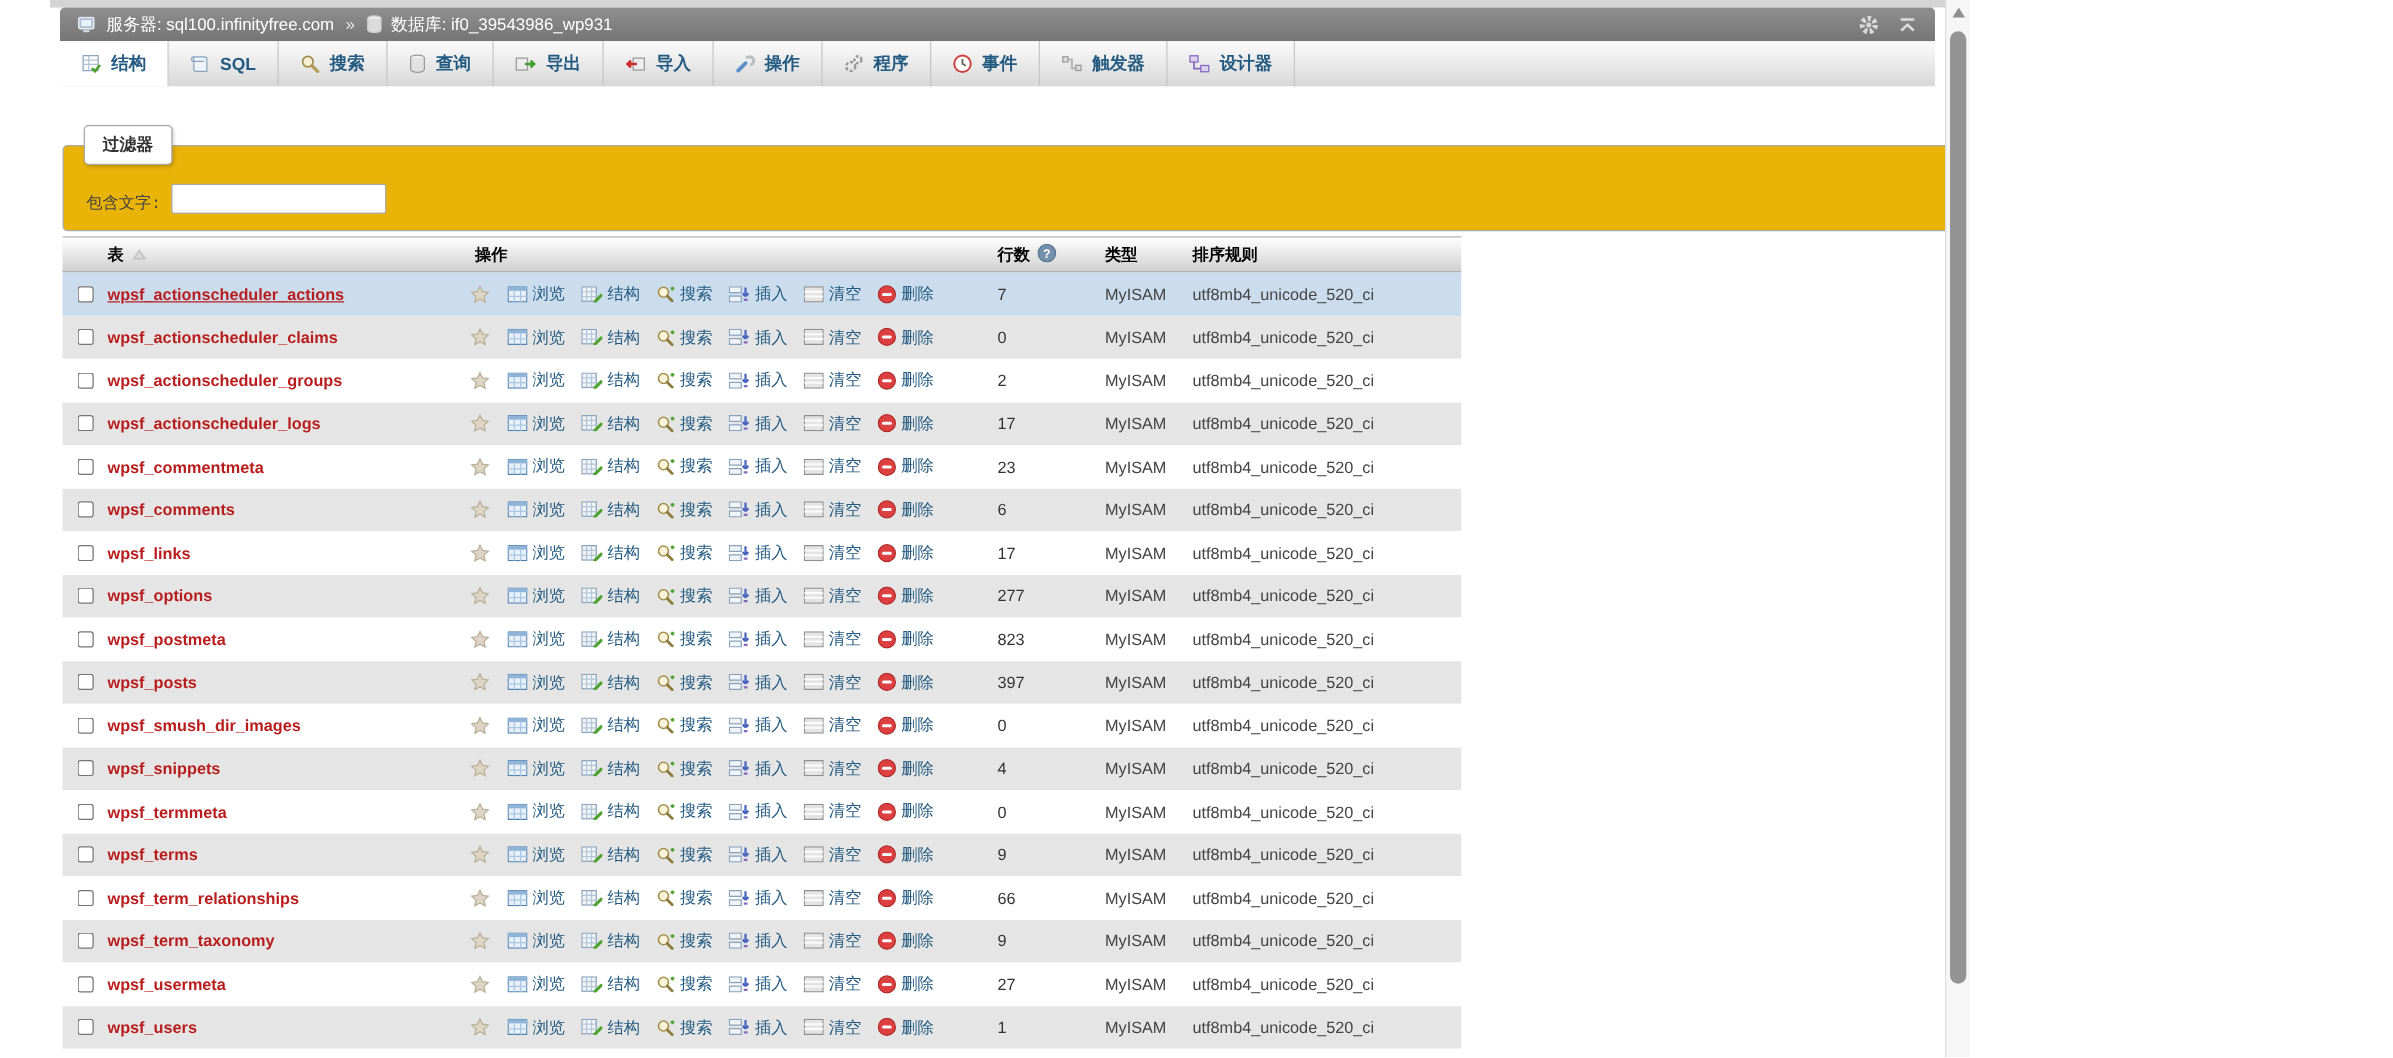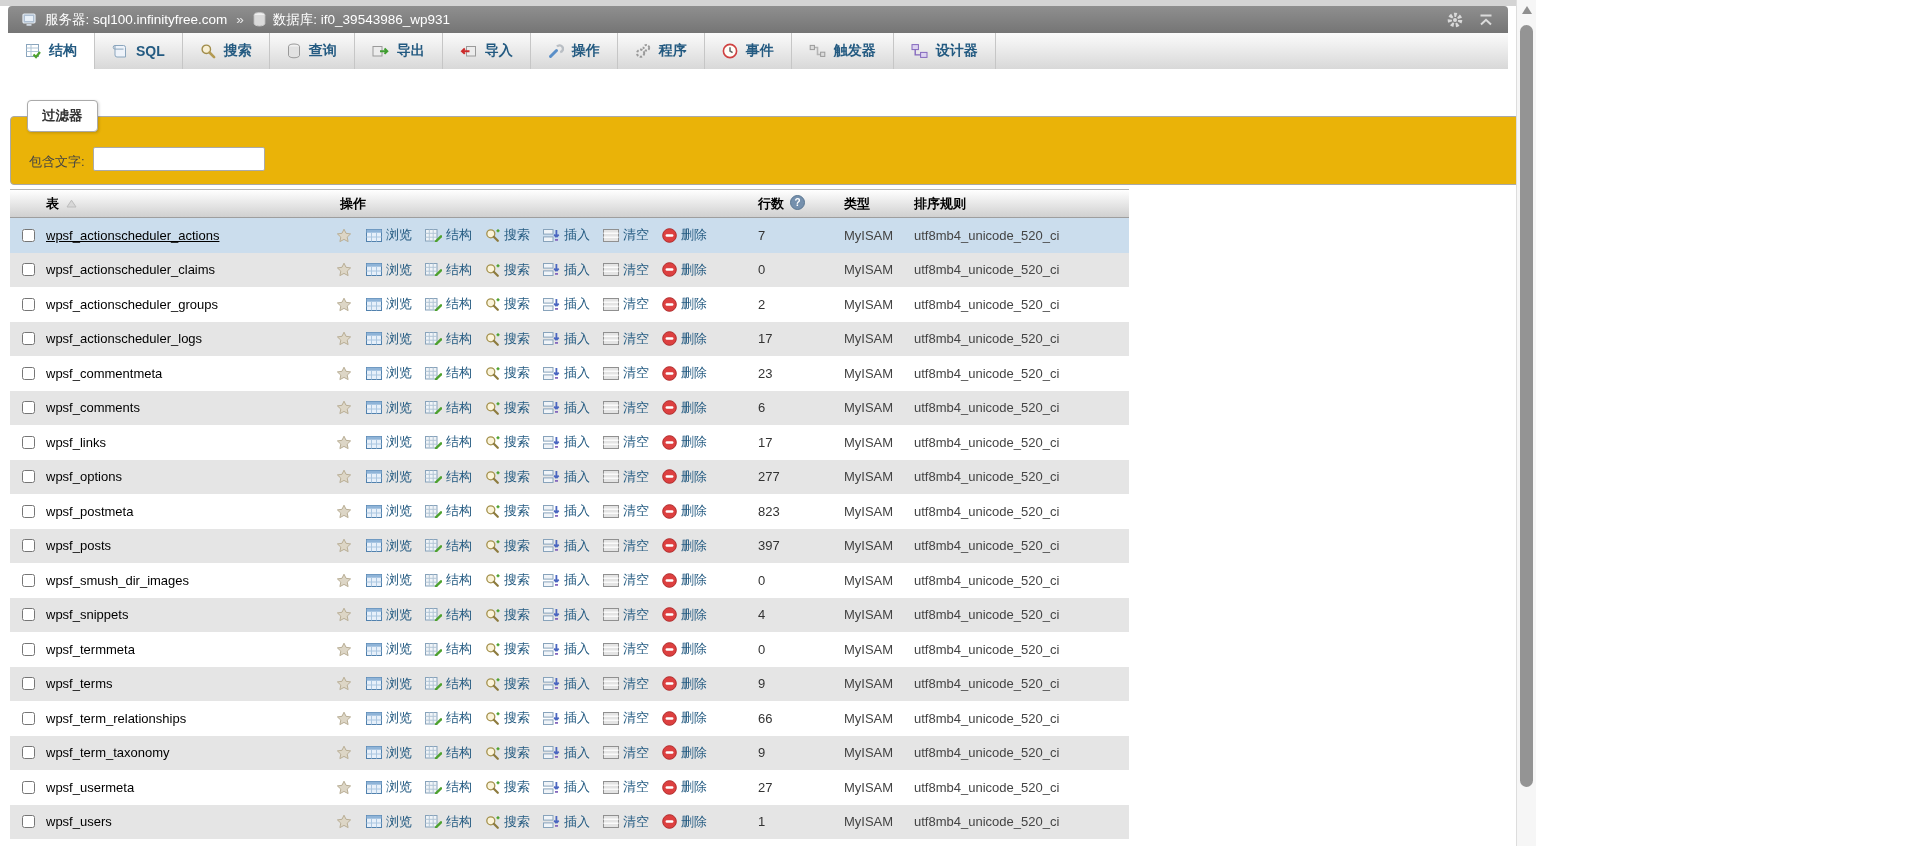--- a/index.html
+++ b/index.html
@@ -1,18 +1,18 @@
 <!DOCTYPE html>
 <html><head>
 <meta charset="utf-8">
 <style>
   * { box-sizing: border-box; margin: 0; padding: 0; }
   html,body { background:#fff; }
   body { font-family:"Liberation Sans","DejaVu Sans",sans-serif; }
-  .screen { position:relative; width:1536px; height:846px; background:#fff; overflow:hidden; }
+  .screen { position:relative; width:1536px; height:846px; background:#fff; overflow:hidden;margin-left:40px; }
 
   
   .top-strip { height:6px; background:#d4d4d4; }
 
   
   .bc-bar { height:27px; margin:0 28px 0 8px; background:linear-gradient(#8f8f8f,#757575);
             border-radius:4px 4px 0 0; display:flex; align-items:center; justify-content:space-between;
             padding:0 14px; color:#fff; font-size:13.5px; }
   .bc-left { display:flex; align-items:center; gap:7px; }
   .bc-link { color:#fff; text-decoration:none; cursor:pointer; }
@@ -24,21 +24,21 @@
   
   .tabbar { height:36px; margin:0 28px 0 8px; background:linear-gradient(#fbfbfb,#d8d8d8);
             display:flex; align-items:stretch; }
   .tab { display:flex; align-items:center; gap:8px; padding:0 17px; border-right:1px solid #c6c6c6;
          font-size:14px; font-weight:bold; color:#235a81; cursor:pointer; }
   .tab.active { background:#fff; }
   .tab-icon { display:inline-flex; align-items:center; }
 
   
   .content { padding-left:10px; }
-  .filter-wrap { position:relative; margin-top:47px; width:1862px; }
+  .filter-wrap { position:relative; margin-top:47px; width:1862px;font-family:Liberation Mono, monospace; }
   .filter-legend { position:absolute; top:-16px; left:17px; background:#fff; border:1px solid #aaa;
                    border-radius:4px; padding:6px 14px; font-size:13.5px; font-weight:bold; color:#333;
                    box-shadow:1px 1px 3px rgba(0,0,0,0.18); z-index:2; }
   .filter-box { width:100%; height:69px; background:#eab308; border:1px solid #a9a9a9; border-radius:4px;
                 display:flex; align-items:flex-end; padding:0 0 13px 18px; }
   .filter-label { font-size:13px; color:#444; margin-right:8px; }
   .filter-input { width:172px; height:24px; border:1px solid #aaa; border-radius:2px; background:#fff;
                   font-size:13px; padding:0 5px; font-family:inherit; }
 
   
@@ -56,21 +56,21 @@
   .c-check { width:36px; display:flex; justify-content:center; }
   .c-check input { width:13px; height:13px; cursor:pointer; }
   .c-name { width:290px; display:flex; align-items:center; gap:7px; }
   .c-actions { width:422px; display:flex; align-items:center; gap:13px; }
   .c-rows { width:80px; display:flex; align-items:center; gap:6px;
             padding-right:4px; }
   .c-type { width:76px; padding-left:6px; }
   .c-coll { width:215px; }
 
   .th-link { color:#000; text-decoration:none; cursor:pointer; }
-  .tname { color:#000000; font-weight:normal; text-decoration:none; cursor:pointer; }
+  .tname { color:#b91c1c; font-weight:bold; text-decoration:none; cursor:pointer; }
   .act { display:inline-flex; align-items:center; gap:4px; color:#235a81; text-decoration:none; cursor:pointer; }
   .act-star { display:inline-flex; align-items:center; cursor:pointer; margin-right:1px; }
   .ai { display:inline-flex; align-items:center; }
   .rownum { color:#333; }
 
   
   .vscrollbar { position:absolute; top:0; right:0; width:20px; height:846px; background:#f6f6f6;
                 border-left:1px solid #ddd; }
   .sb-up { height:20px; display:flex; align-items:center; justify-content:center; cursor:pointer; }
   .sb-up .tri { width:0; height:0; border-left:5px solid transparent; border-right:5px solid transparent;

